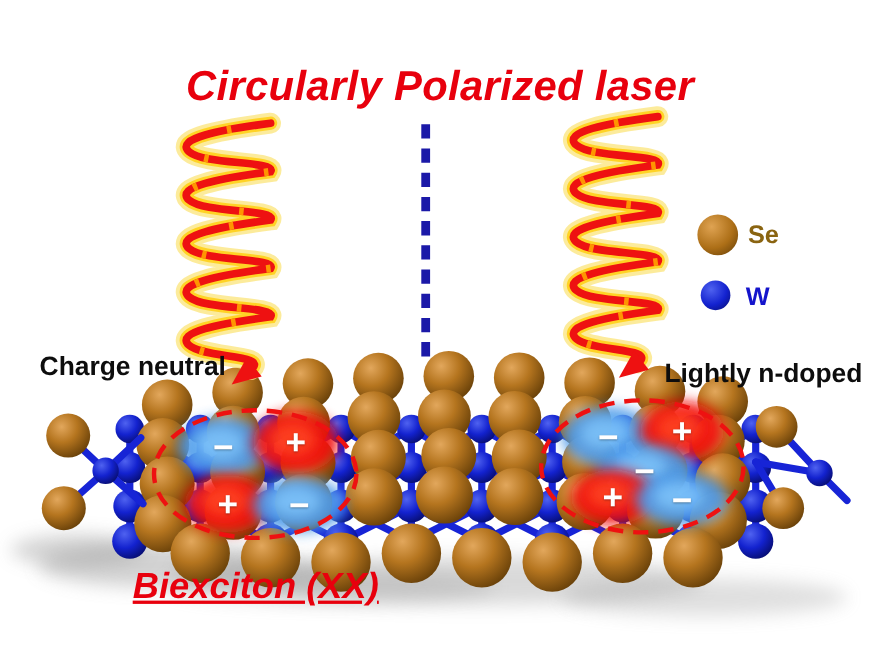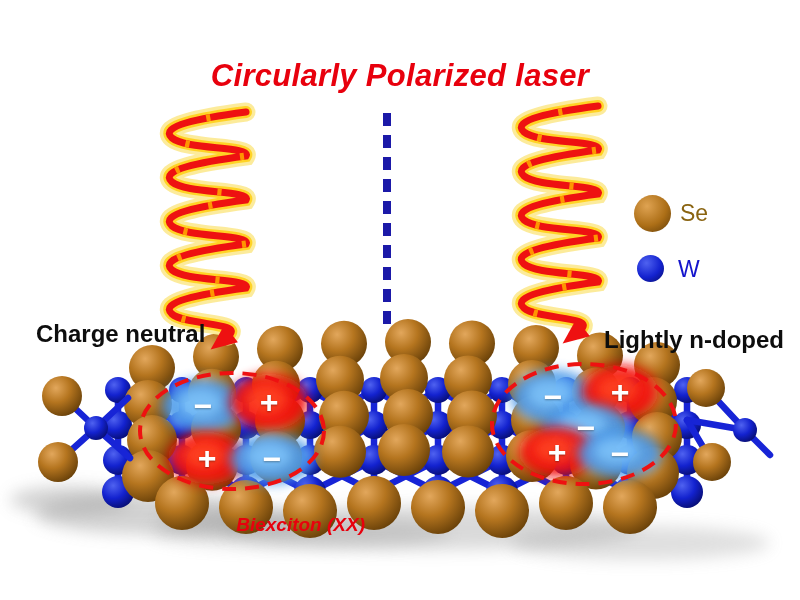--- a/index.html
+++ b/index.html
@@ -1,36 +1,36 @@
 <!DOCTYPE html>
 <html><head>
 <meta charset="utf-8">
 <style>
   html,body{margin:0;padding:0;background:#fff;}
   .stage{position:relative;width:800px;height:600px;background:#ffffff;overflow:hidden;
          font-family:"Liberation Sans",sans-serif;}
   .stage svg.scene{position:absolute;left:0;top:0;}
   .title{position:absolute;top:58px;left:0;width:100%;text-align:center;
-         font-size:31px;font-weight:bold;font-style:italic;color:#e8000d;letter-spacing:.3px;}
+         font-size:38px;font-weight:bold;font-style:italic;color:#e8000d;letter-spacing:.3px;}
   .hdr{position:absolute;font-size:24px;font-weight:bold;color:#0d0d0d;white-space:nowrap;}
   .hdr-left{left:36px;top:320px;}
   .hdr-right{left:604px;top:326px;}
-  .cap{position:absolute;font-size:19px;font-weight:bold;font-style:italic;color:#e8000d;
-       text-align:right;white-space:nowrap;}
+  .cap{position:absolute;font-size:33px;font-weight:bold;font-style:italic;color:#e8000d;
+       text-align:center;white-space:nowrap;text-decoration:underline;}
   .cap-left{left:100px;top:514px;width:265px;}
   .cap-right{left:430px;top:517px;width:340px;}
   .cap sup{font-size:60%;}
   .sign{position:absolute;transform:translate(-50%,-50%);color:#fff;font-size:32px;
         font-weight:bold;line-height:1;text-shadow:0 1px 2px rgba(0,0,0,.35);}
   .legend-sphere{position:absolute;border-radius:50%;}
   .se-sphere{left:634px;top:195px;width:37px;height:37px;
              background:radial-gradient(circle at 35% 30%, #dfa352, #ad6f17 55%, #5e3a06);}
   .w-sphere{left:637px;top:255px;width:27px;height:27px;
             background:radial-gradient(circle at 35% 30%, #4f62f0, #1322cf 55%, #070c66);}
-  .legend-label{position:absolute;font-size:23px;font-weight:normal;white-space:nowrap;}
+  .legend-label{position:absolute;font-size:23px;font-weight:bold;white-space:nowrap;}
   .se-label{left:680px;top:200px;color:#8a6411;}
   .w-label{left:678px;top:256px;color:#1414cc;}
 </style>
 </head>
 <body>
 
 <div class="stage">
 
   <svg class="scene" width="800" height="600" viewBox="0 0 800 600">
     <defs>

